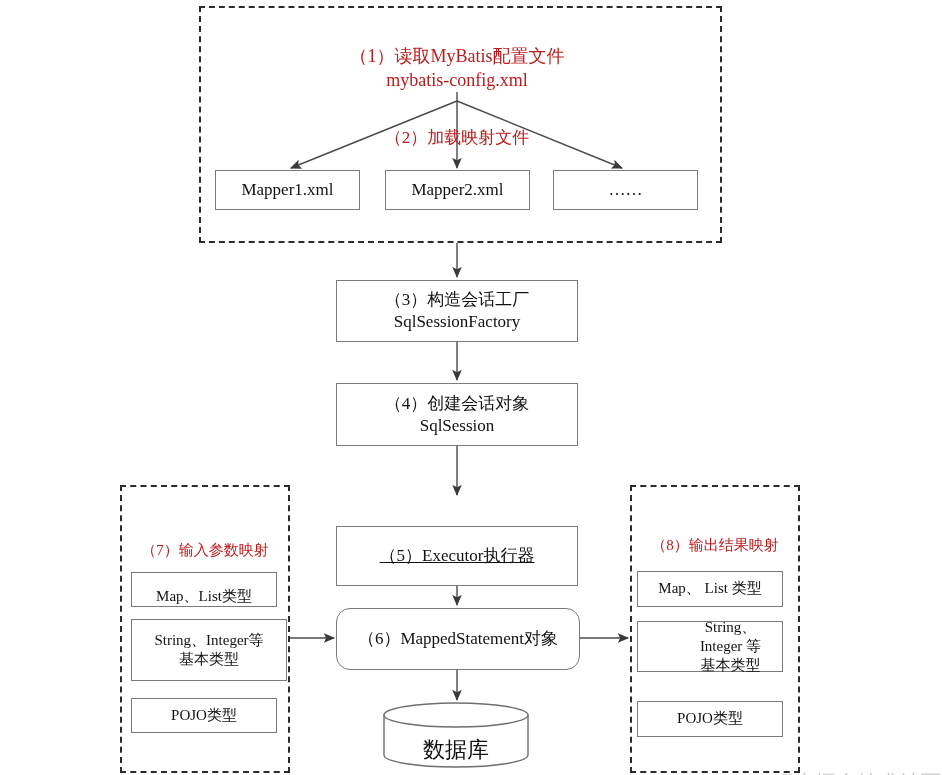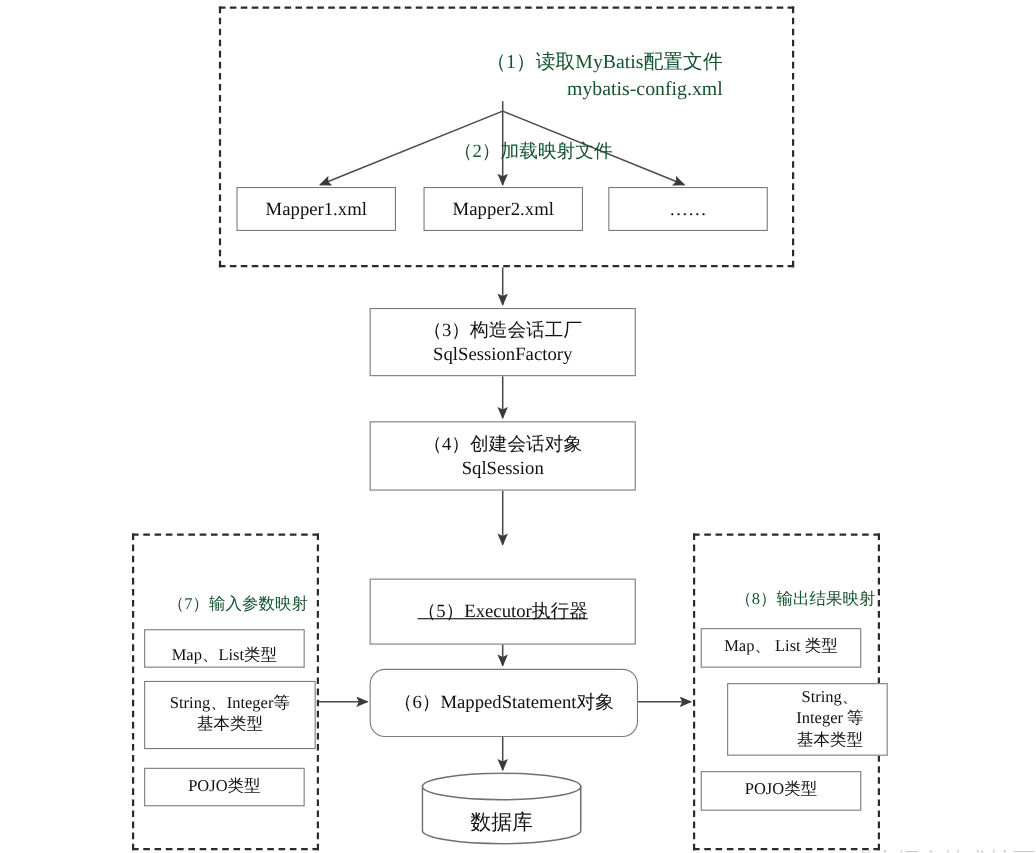--- a/index.html
+++ b/index.html
@@ -40,37 +40,37 @@
     display: flex;
     align-items: center;
     justify-content: center;
     text-align: center;
     line-height: 1.28;
     color: #111111;
   }
   .node .inner { padding: 0 4px; }
   .caption {
     position: absolute;
-    text-align: right;
-    color: #14532d;
+    text-align: center;
+    color: #b91c1c;
     line-height: 1.35;
     white-space: nowrap;
   }
   .f18 { font-size: 18px; }
   .f17 { font-size: 17px; }
   .f16 { font-size: 15px; }
   .cyl-wrap {
     position: absolute;
   }
   .cyl-wrap svg { display: block; }
   .cyl-label {
     position: absolute;
     width: 100%;
     text-align: center;
-    font-size: 19px;
+    font-size: 22px;
     color: #111111;
   }
   .watermark {
     position: absolute;
     font-size: 21px;
     color: #c9c9c9;
     white-space: nowrap;
     font-family: "Liberation Sans", sans-serif;
     margin-top: 32px;
   }
@@ -179,21 +179,21 @@
   </div>
 
   <div class="dashed-panel" style="left:630px; top:485px; width:170px; height:288px;"></div>
 
   <div class="caption f16" style="left:634px; top:535px; width:162px;">（8）输出结果映射</div>
 
   <div class="node f16" style="left:637px; top:571px; width:146px; height:36px;">
     <span class="inner">Map、 List 类型</span>
   </div>
 
-  <div class="node f16" style="left:661px; top:621px; width:146px; height:66px;padding-left:41px;">
+  <div class="node f16" style="left:637px; top:621px; width:146px; height:51px;padding-left:41px;">
     <span class="inner">
       <span>String、 Integer 等</span><br>
       <span>基本类型</span>
     </span>
   </div>
 
   <div class="node f16" style="left:637px; top:701px; width:146px; height:36px;">
     <span class="inner">POJO类型</span>
   </div>
 

